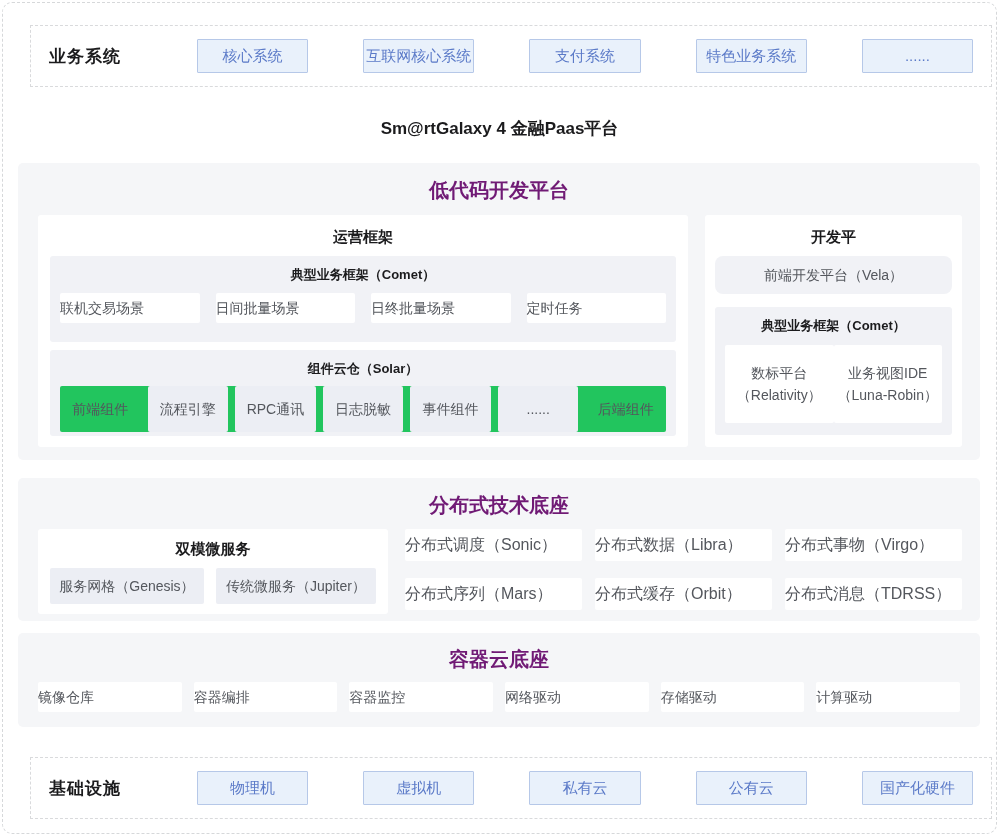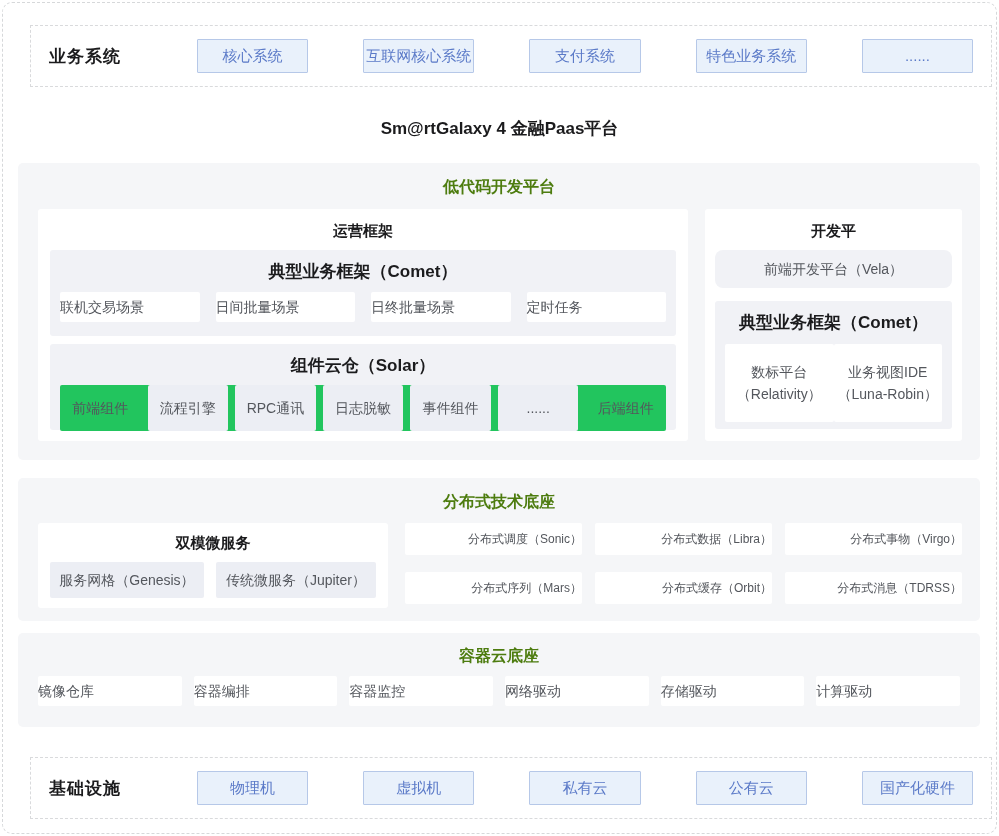--- a/index.html
+++ b/index.html
@@ -18,35 +18,35 @@
     border:1px solid #b6c8e8;color:#5b7ac8;font-size:15px;border-radius:1px;margin-left:44px;}
 
   .main-title{position:absolute;top:117px;left:0;width:100%;text-align:center;
     font-weight:bold;font-size:17px;color:#1b1b1d;}
 
   
   .section{position:absolute;left:18px;width:962px;background:#f5f6f8;border-radius:5px;box-sizing:border-box;}
   .sec-lowcode{top:163px;height:297px;}
   .sec-dist{top:478px;height:143px;}
   .sec-container{top:633px;height:94px;}
-  .section-title{text-align:center;font-weight:bold;font-size:16px;color:#4d7c0f;padding-top:14px;}
+  .section-title{text-align:center;font-weight:bold;font-size:20px;color:#701a75;padding-top:14px;}
 
   .card{background:#fff;border-radius:3px;box-sizing:border-box;}
   .card-title{text-align:center;font-weight:bold;font-size:15px;color:#1b1b1d;padding-top:13px;}
 
   
   .lowcode-body{display:flex;gap:17px;padding:11px 18px 0 20px;}
   .op-card{width:650px;height:232px;}
   .dev-card{flex:1;height:232px;}
 
   .sub-card{background:#f1f2f6;border-radius:3px;margin:0 12px;box-sizing:border-box;}
   .op-sub{height:86px;}
   .op-sub.first{margin-top:9px;}
   .op-sub.second{margin-top:8px;}
-  .sub-title{text-align:center;font-weight:bold;font-size:17px;color:#1b1b1d;padding-top:10px;}
+  .sub-title{text-align:center;font-weight:bold;font-size:13px;color:#1b1b1d;padding-top:10px;}
 
   .chip-row{display:flex;gap:16px;margin:9px 10px 0;}
   .white-chip{flex:1;height:30px;line-height:30px;background:#fff;
     font-size:14px;color:#54575d;border-radius:2px;}
 
   .solar-strip{display:flex;gap:7px;margin:8px 10px 0;background:#22c55e;height:46px;border-radius:2px;}
   .solar-chip{flex:1;line-height:46px;text-align:center;font-size:14px;color:#54575d;border-radius:2px;}
   .solar-chip.gray{background:#eceef4;}
 
   
@@ -59,21 +59,21 @@
 
   
   .dist-body{display:flex;gap:17px;padding:10px 18px 0 20px;}
   .dual-card{width:350px;height:85px;}
   .dual-row{display:flex;gap:12px;margin:9px 12px 0;}
   .gray-chip{height:36px;line-height:36px;background:#eceef4;text-align:center;
     font-size:14px;color:#54575d;border-radius:2px;}
   .dual-row .gray-chip:nth-child(1){flex:49;}
   .dual-row .gray-chip:nth-child(2){flex:51;}
   .dist-grid{flex:1;display:grid;grid-template-columns:repeat(3,1fr);gap:17px 13px;align-content:start;}
-  .dist-box{height:32px;line-height:32px;background:#fff;text-align:right;font-size:12px;
+  .dist-box{height:32px;line-height:32px;background:#fff;text-align:left;font-size:16px;
     color:#54575d;border-radius:2px;}
 
   
   .container-row{display:flex;gap:12px;margin:9px 20px 0;}
   .container-row .white-chip{height:30px;line-height:30px;}
 </style>
 </head>
 <body>
 
 <div class="page">

